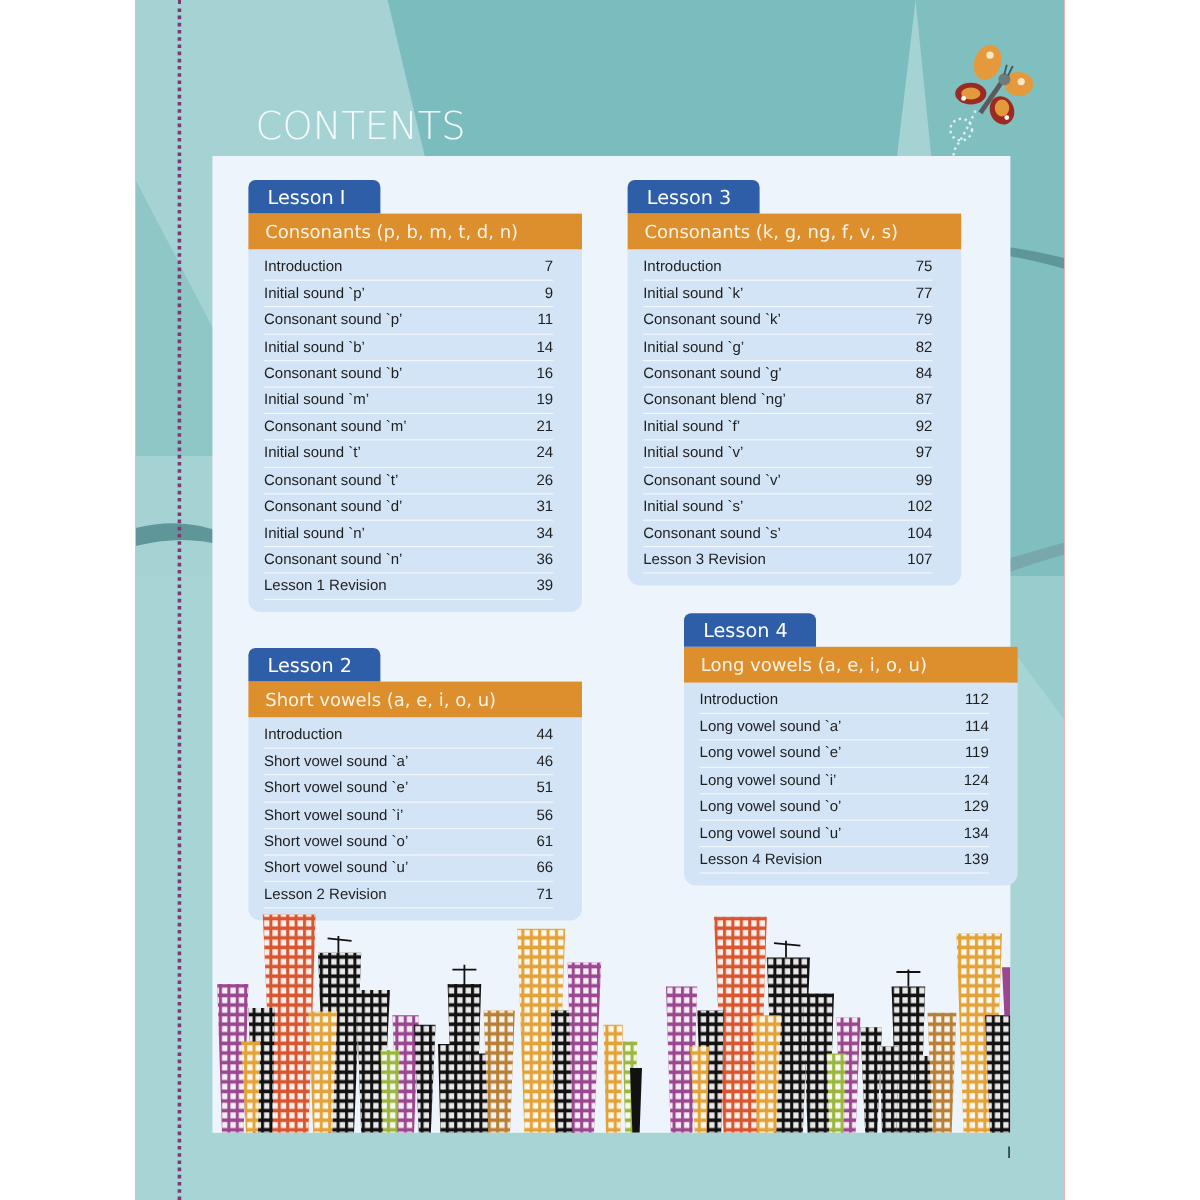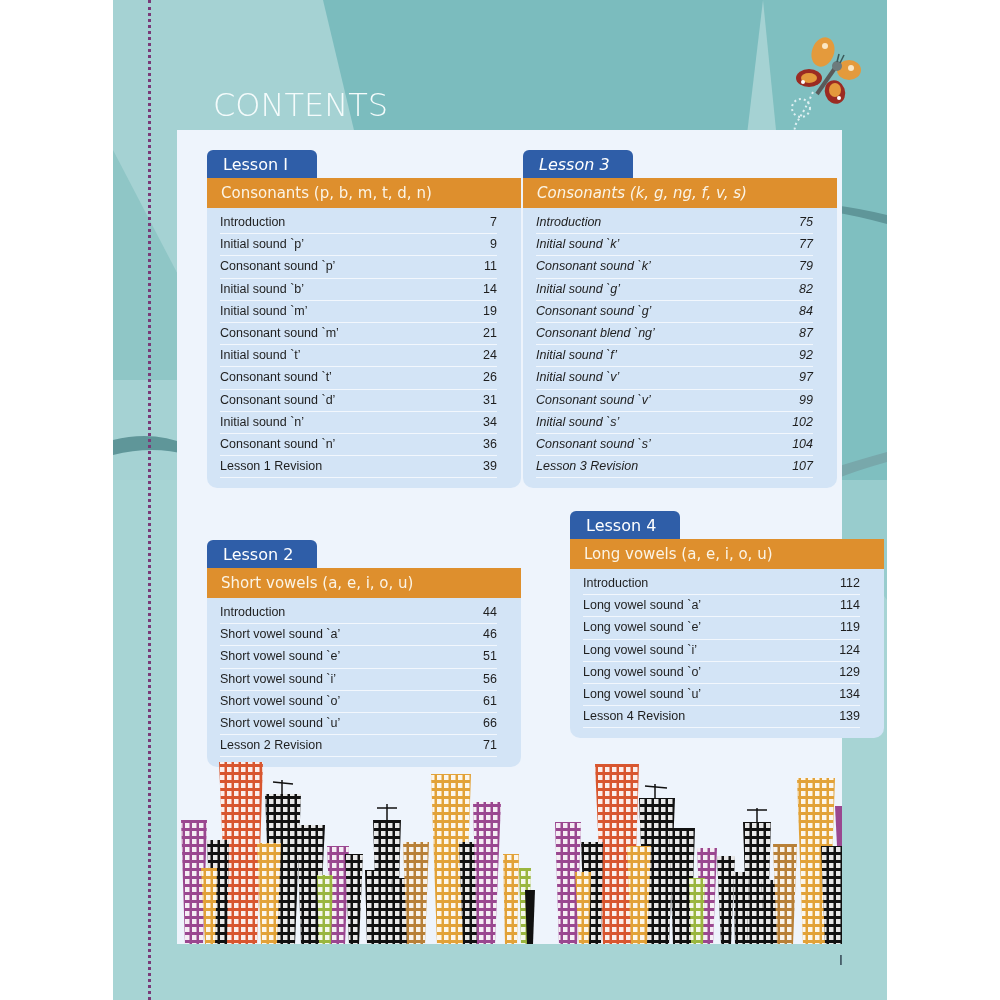--- a/index.html
+++ b/index.html
@@ -3,21 +3,21 @@
 <meta charset="utf-8">
 <style>
   html, body { margin:0; padding:0; }
   body { width:1000px; height:1000px; background:#ffffff; position:relative; overflow:hidden; font-family:"DejaVu Sans", sans-serif; }
   .page { position:absolute; left:113px; top:0; width:774px; height:1000px; background:#ef4444; overflow:hidden; }
   .bg-svg { position:absolute; left:0; top:0; width:774px; height:1000px; }
   .spine { position:absolute; left:35px; top:0; width:0; height:1000px; border-left:3px dotted #7a3a78; }
   .title { position:absolute; left:100px; top:86px; font-family:"DejaVu Sans", sans-serif; font-size:32px; color:#f4fbfb; font-weight:300; letter-spacing:0px; }
   .butterfly { position:absolute; left:670px; top:22px; width:90px; height:120px; }
   .panel { position:absolute; left:64px; top:130px; width:665px; height:814px; background:#eef4fc; }
-  .lesson { position:absolute; width:314px; }
+  .lesson { position:absolute; width:278px; }
   .tab { position:relative; height:28px; width:110px; background:#2f5ea8; border-radius:6px 6px 0 0; color:#ffffff; font-size:16px; line-height:29px; padding-left:16px; box-sizing:border-box; font-family:"DejaVu Sans", sans-serif; }
   .bar { height:30px; background:#de8f2d; color:#fbf4e6; font-size:15px; line-height:30px; padding-left:14px; font-family:"DejaVu Sans", sans-serif; }
   .list { background:#d3e4f6; border-radius:0 0 10px 10px; padding:4px 24px 10px 13px; }
   .row { display:flex; justify-content:space-between; height:21.2px; line-height:20px; border-bottom:1px solid #f2f7fd; font-size:12.5px; color:#1e1e1e; font-family:"Liberation Sans", sans-serif; }
   .row .pg { width:22px; text-align:right; }
   .skyline { position:absolute; left:64px; top:750px; width:665px; height:194px; }
   .pagenum { position:absolute; left:726px; top:952px; font-size:14px; color:#1d2b3b; font-family:"Liberation Sans", sans-serif; }
 </style>
 </head>
 <body>
@@ -73,20 +73,24 @@
           </div>
         <div class="row">
             <span>Consonant sound `p’</span>
             <span class="pg">11</span>
           </div>
         <div class="row">
             <span>Initial sound `b’</span>
             <span class="pg">14</span>
           </div>
         <div class="row">
+            <span>Consonant sound `b’</span>
+            <span class="pg">16</span>
+          </div>
+        <div class="row">
             <span>Initial sound `m’</span>
             <span class="pg">19</span>
           </div>
         <div class="row">
             <span>Consonant sound `m’</span>
             <span class="pg">21</span>
           </div>
         <div class="row">
             <span>Initial sound `t’</span>
             <span class="pg">24</span>
@@ -142,21 +146,21 @@
             <span>Short vowel sound `u’</span>
             <span class="pg">66</span>
           </div>
         <div class="row">
             <span>Lesson 2 Revision</span>
             <span class="pg">71</span>
           </div>
       </div>
     </div>
 
-    <div class="lesson" style="left:346px; top:20px;font-style:italic;">
+    <div class="lesson" style="left:346px; top:20px;">
       <div class="tab">Lesson 3</div>
       <div class="bar">Consonants (k, g, ng, f, v, s)</div>
       <div class="list">
         <div class="row">
             <span>Introduction</span>
             <span class="pg">75</span>
           </div>
         <div class="row">
             <span>Initial sound `k’</span>
             <span class="pg">77</span>

